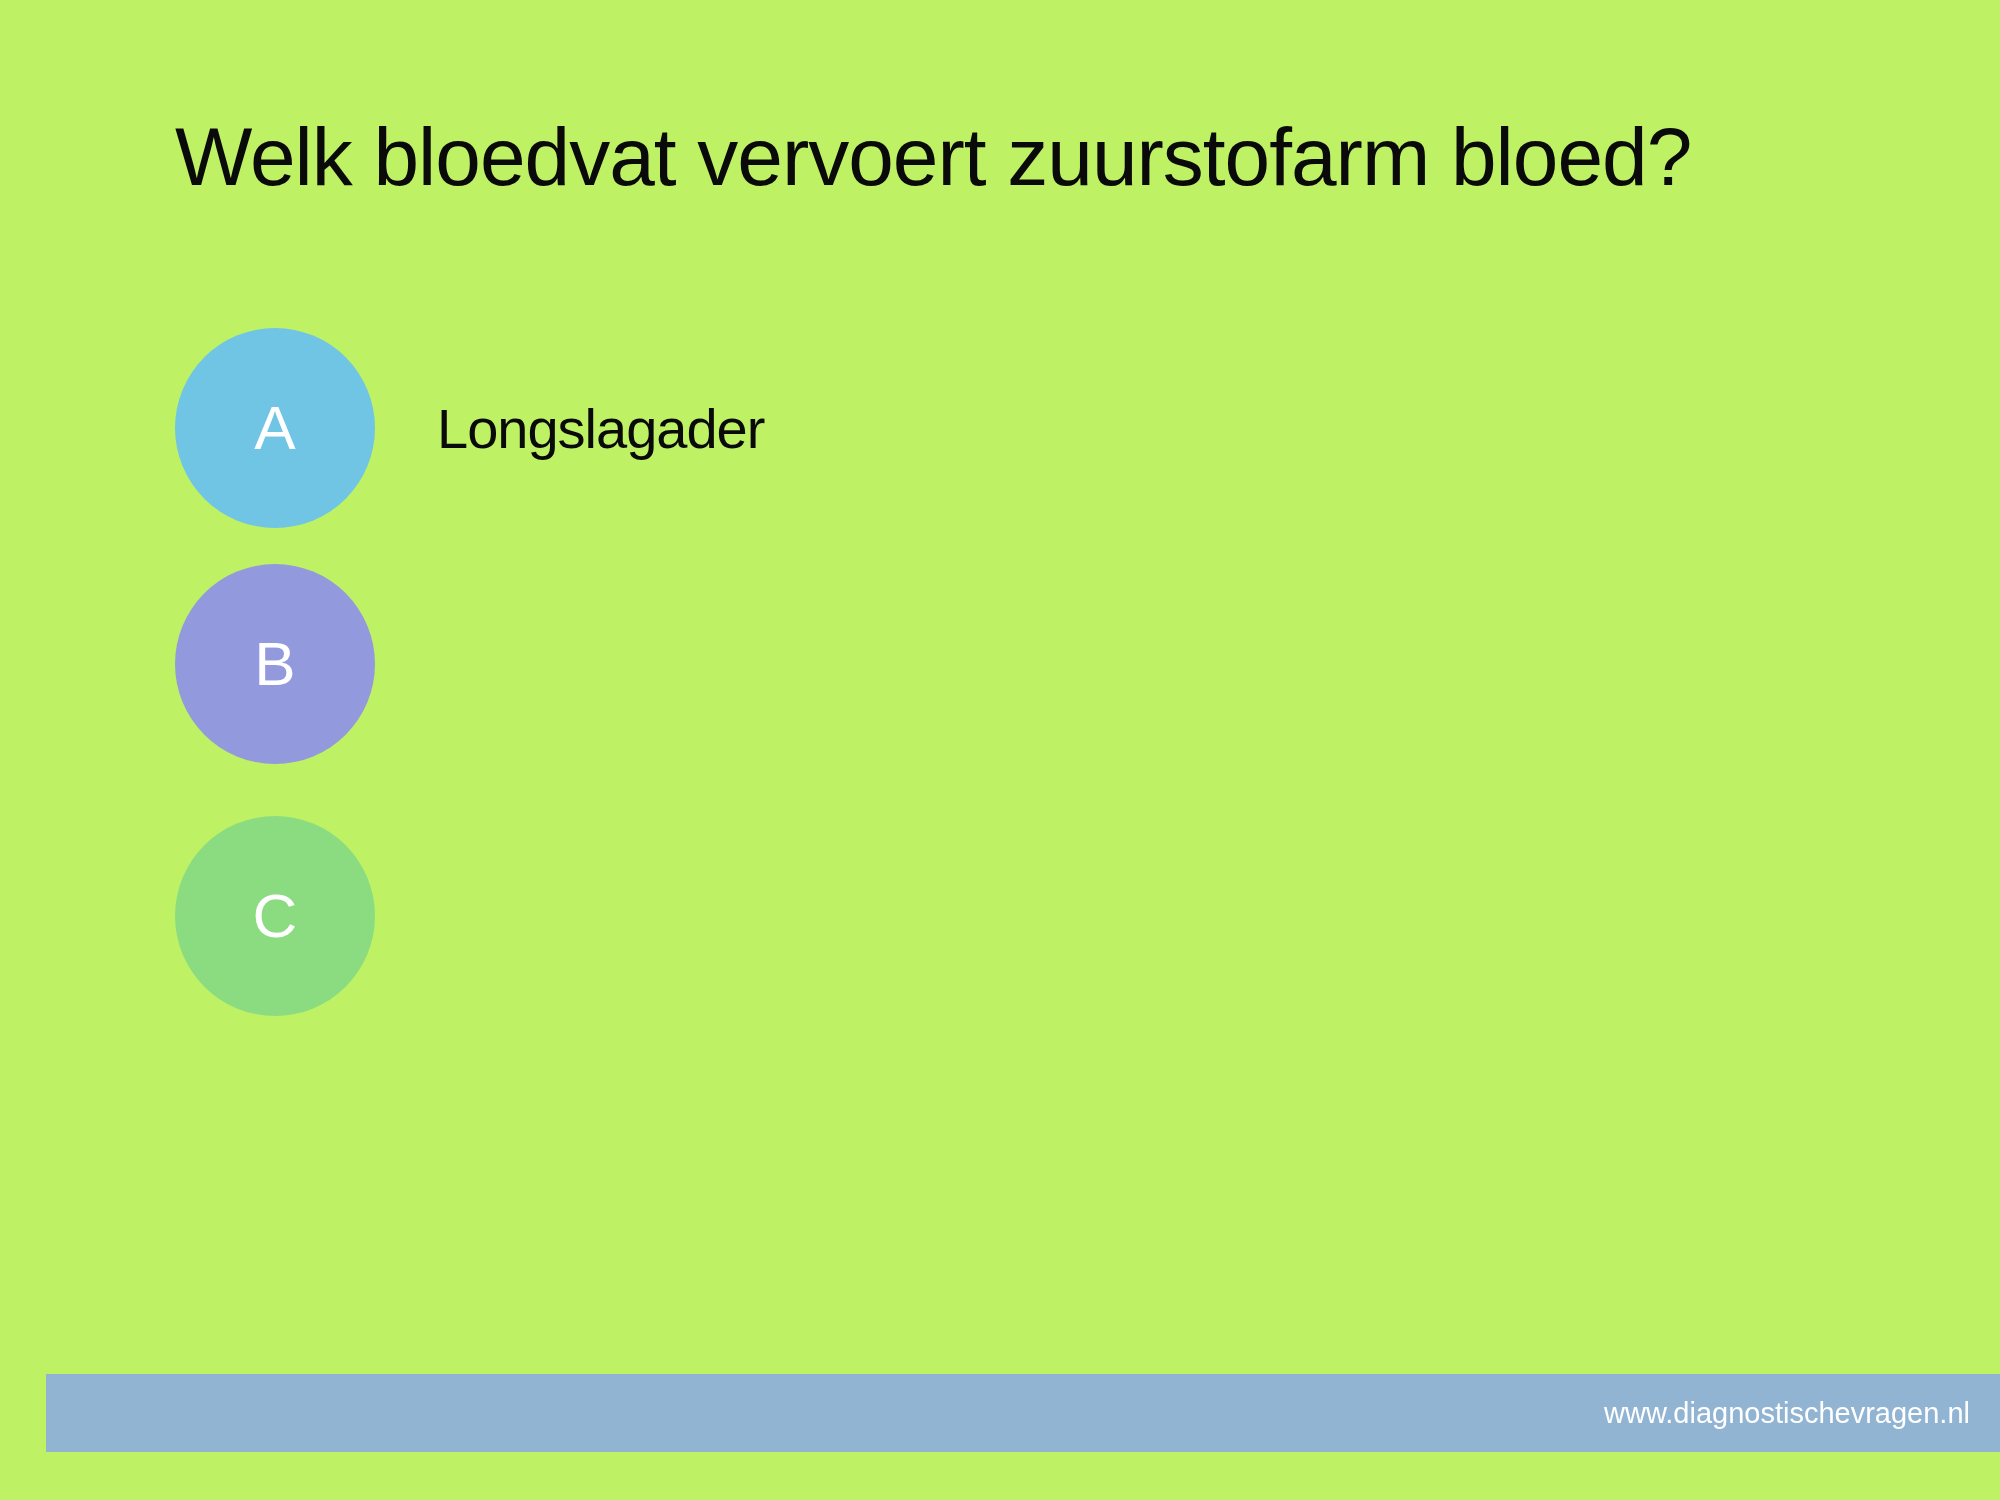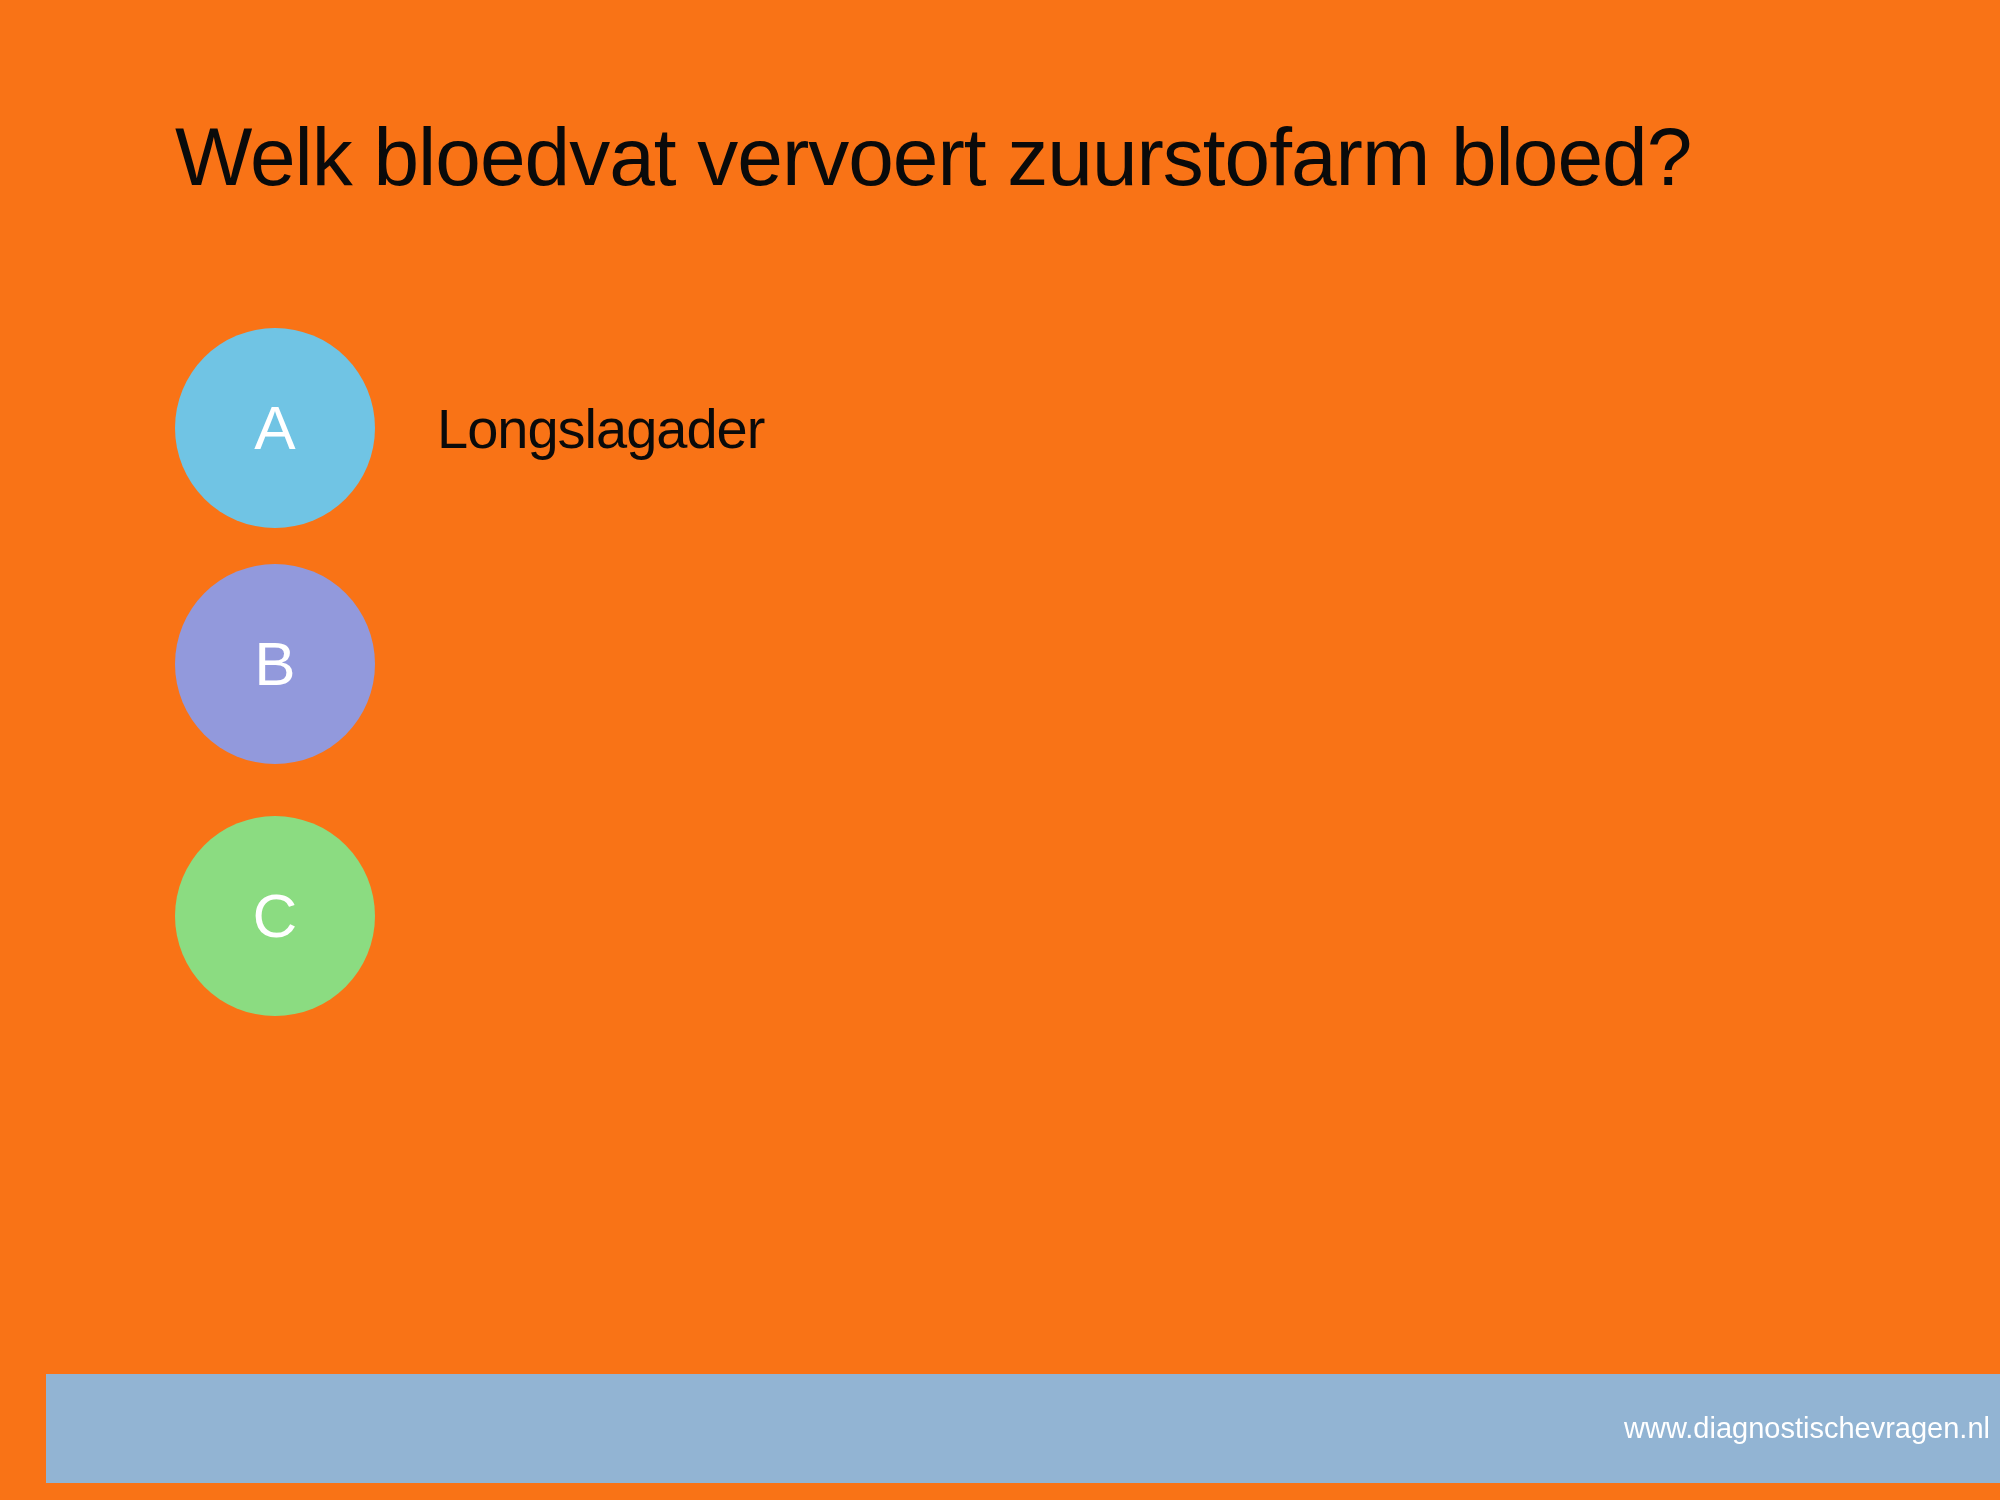--- a/index.html
+++ b/index.html
@@ -4,21 +4,21 @@
 <style>
   html, body {
     margin: 0;
     padding: 0;
     background: #ffffff;
   }
   .slide {
     position: relative;
     width: 2000px;
     height: 1500px;
-    background: #f97316;
+    background: #bef264;
     overflow: hidden;
     font-family: "Liberation Sans", sans-serif;
   }
   .question-title {
     position: absolute;
     left: 175px;
     top: 112px;
     font-size: 82px;
     line-height: 1.1;
     color: #0a0a0a;
@@ -53,25 +53,25 @@
     font-size: 56px;
     color: #0a0a0a;
     white-space: nowrap;
     letter-spacing: -1px;
   }
   .footer-bar {
     position: absolute;
     left: 46px;
     right: 0;
     top: 1374px;
-    height: 109px;
+    height: 78px;
     display: flex;
     align-items: center;
     justify-content: flex-end;
-    padding-right: 10px;
+    padding-right: 30px;
     box-sizing: border-box;
   }
   .footer-url {
     font-size: 29px;
     line-height: 1;
   }
 </style>
 </head>
 <body>
 

